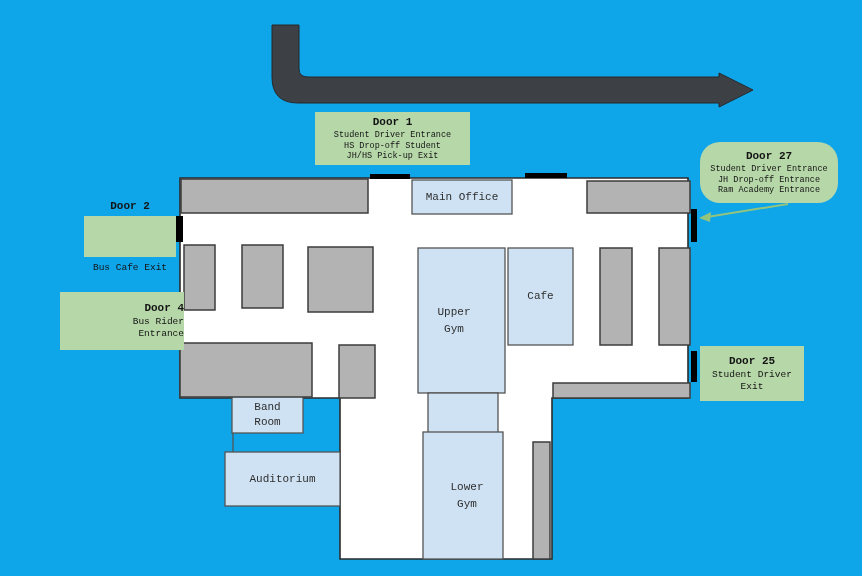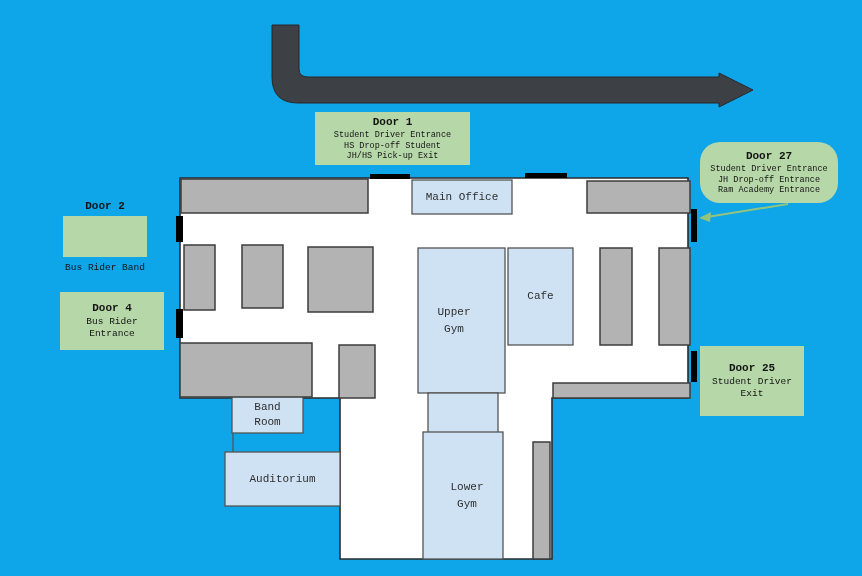--- a/index.html
+++ b/index.html
@@ -25,23 +25,23 @@
   }
   #lbl-main-office{left:412px;top:180px;width:100px;height:34px;}
   #lbl-upper-gym{left:418px;top:248px;width:72px;height:145px;}
   #lbl-cafe{left:508px;top:248px;width:65px;height:97px;}
   #lbl-band-room{left:232px;top:398px;width:71px;height:34px;line-height:1.35;}
   #lbl-auditorium{left:225px;top:452px;width:115px;height:54px;}
   #lbl-lower-gym{left:423px;top:432px;width:88px;height:127px;}
   
   #door1-label{left:315px;top:112px;width:155px;height:53px;}
   #door27-label{left:700px;top:142px;width:138px;height:61px;border-radius:20px;}
-  #door2-label{left:63px;top:216px;width:84px;height:41px;gap:48px;}
-  #door4-label{left:60px;top:292px;width:104px;height:58px;}
-  #door25-label{left:700px;top:346px;width:104px;height:70px;}
+  #door2-label{left:84px;top:216px;width:92px;height:41px;gap:48px;}
+  #door4-label{left:60px;top:292px;width:124px;height:58px;align-items:flex-end;}
+  #door25-label{left:700px;top:346px;width:104px;height:55px;}
 </style>
 </head>
 <body>
 
 <div class="canvas">
 
   <svg class="map" width="862" height="576" viewBox="0 0 862 576">
 
     <path d="M272,25 L299,25 L299,69 Q299,77 308,77 L719,77 L719,73 L753,90 L719,107 L719,103 L298,103 Q272,103 272,77 Z" fill="#3d4145" stroke="#26282a" stroke-width="1"></path>
 
@@ -93,21 +93,21 @@
 
   <div class="door-label small-lines" id="door27-label">
     <div class="door-title">Door 27</div>
     <div class="door-line">Student Driver Entrance</div>
     <div class="door-line">JH Drop-off Entrance</div>
     <div class="door-line">Ram Academy Entrance</div>
   </div>
 
   <div class="door-label" id="door2-label">
     <div class="door-title">Door 2</div>
-    <div class="door-line">Bus Rider Band</div>
+    <div class="door-line">Bus Cafe Exit</div>
   </div>
 
   <div class="door-label" id="door4-label">
     <div class="door-title">Door 4</div>
     <div class="door-line">Bus Rider</div>
     <div class="door-line">Entrance</div>
   </div>
 
   <div class="door-label" id="door25-label">
     <div class="door-title">Door 25</div>

